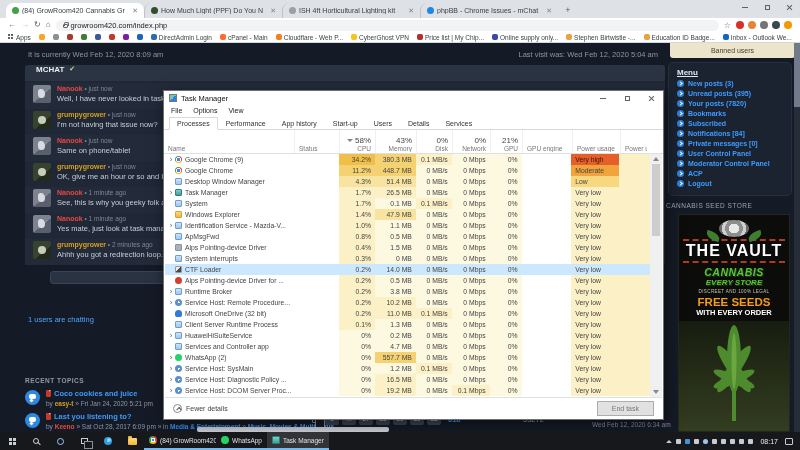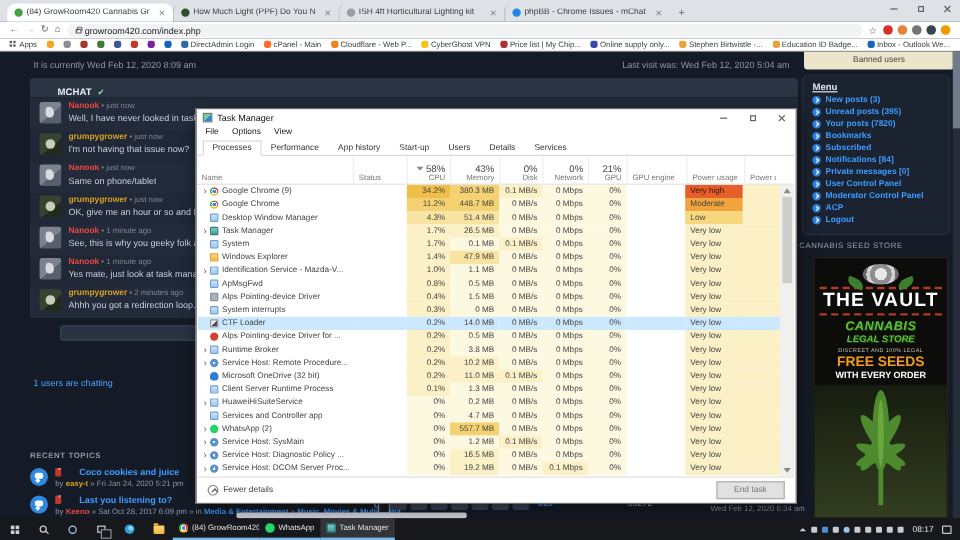--- a/index.html
+++ b/index.html
@@ -36,21 +36,21 @@
 .bm .dot{width:6px;height:6px;border-radius:2px;flex:none;}
 .bm .grid{width:6px;height:6px;display:grid;grid-template-columns:2px 2px;grid-template-rows:2px 2px;gap:1px;}
 .bm .grid i{background:#5f6368;}
 
 
 .page{position:absolute;top:43px;left:0;right:0;bottom:18px;background:#151b26;overflow:hidden;}
 .statusline{position:absolute;top:7px;left:28px;font-size:7.5px;color:#8c95a5;}
 .lastvisit{position:absolute;top:7px;right:142px;font-size:7.5px;color:#8c95a5;}
 .banned{position:absolute;top:0;right:5px;width:125px;height:15px;background:#ece4cb;color:#4a4132;font-size:7px;display:flex;align-items:center;justify-content:center;border-radius:0 0 3px 3px;}
 .mchat{position:absolute;left:25px;top:22px;width:640px;}
-.mchat-h{height:16px;background:#2b3442;color:#e8edf3;font-weight:bold;font-size:8px;display:flex;align-items:flex-end;gap:5px;padding:0 23px;border-radius:3px 3px 0 0;}
+.mchat-h{height:16px;background:#2b3442;color:#e8edf3;font-weight:bold;font-size:8px;display:flex;align-items:flex-start;gap:5px;padding:0 11px;border-radius:3px 3px 0 0;}
 .mchat-h .chk{color:#9fe09f;font-weight:normal;font-size:7px;}
 .mchat-b{background:#202837;padding-top:2px;}
 .msg{display:flex;gap:6px;padding:2px 8px;height:26px;}
 .msg:nth-child(odd){background:#232b3b;}
 .avatar{width:18px;height:18px;border-radius:2px;flex:none;position:relative;overflow:hidden;}
 .av-nanook{background:linear-gradient(140deg,#7c838e 55%,#59606b 55%);}
 .av-nanook:after{content:"";position:absolute;left:5px;top:4px;width:7px;height:9px;background:#d8dce2;border-radius:40% 60% 50% 50%;}
 .av-grumpy{background:linear-gradient(140deg,#37422f 60%,#222a1c 60%);}
 .av-grumpy:after{content:"";position:absolute;left:5px;top:5px;width:8px;height:8px;background:#c8cdb9;border-radius:50%;}
 .msg .mc{overflow:hidden;}
@@ -77,21 +77,21 @@
 .adtag{margin-top:2px;color:#c9c2b4;font-size:4.5px;letter-spacing:.4px;}
 .adfree{margin-top:2px;color:#f59b1e;font-weight:bold;font-size:11.5px;}
 .adorder{color:#fff;font-weight:bold;font-size:7.5px;}
 .adleafarea{margin-top:4px;flex:1;width:100%;background:linear-gradient(#171d10,#333d20);display:flex;justify-content:center;}
 .recent{position:absolute;left:25px;top:334px;width:640px;}
 .recent-title{font-size:6.5px;font-weight:bold;letter-spacing:.5px;color:#8f98a8;}
 .topic{display:flex;gap:6px;margin-top:5px;align-items:flex-start;}
 .bubble{width:15px;height:15px;border-radius:50%;background:#2f88e0;position:relative;flex:none;margin-top:1px;}
 .bubble:after{content:"";position:absolute;left:4px;top:4px;width:7px;height:5px;background:#fff;border-radius:2px;}
 .bubble:before{content:"";position:absolute;left:5px;top:9px;width:3px;height:3px;background:#fff;transform:rotate(45deg);}
-.t-title{font-size:7.5px;font-weight:bold;color:#3e9bff;display:flex;align-items:center;gap:15px;}
+.t-title{font-size:7.5px;font-weight:bold;color:#3e9bff;display:flex;align-items:center;gap:3px;}
 .doc{width:5px;height:7px;background:#c0392b;border-radius:1px;flex:none;position:relative;}
 .doc:after{content:"";position:absolute;right:0;top:0;border:1.5px solid;border-color:#e8a9a0 transparent transparent #e8a9a0;}
 .t-by{font-size:6.5px;color:#8c95a5;margin-top:2px;max-width:470px;}
 .t-user{font-weight:bold;}
 .t-link{font-weight:bold;color:#3e9bff;}
 .pagination{position:absolute;left:312px;top:370px;display:flex;gap:3px;align-items:center;}
 .copy-ic{width:8px;height:8px;border:1px solid #8c95a5;border-radius:1px;position:relative;margin-right:2px;}
 .copy-ic:after{content:"";position:absolute;left:2px;top:2px;width:8px;height:8px;border:1px solid #8c95a5;background:#151b26;}
 .pbtn{min-width:14px;height:12px;background:#3d4656;color:#cfd6e2;font-size:6.5px;border-radius:2px;text-align:center;line-height:12px;padding:0 2px;}
 .replies{position:absolute;left:448px;top:372px;color:#3e9bff;font-size:7.5px;font-weight:bold;}
@@ -442,21 +442,21 @@
   </div>
 
   <div class="store-heading">CANNABIS SEED STORE</div>
   <div class="ad">
     <div class="vaultlogo">
       <span class="vleaf l"></span>
       <span class="vleaf r"></span>
     </div>
     <div class="advault">THE VAULT</div>
     <div class="adcanna">CANNABIS</div>
-    <div class="adseeds">LEGAL STORE</div>
+    <div class="adseeds">EVERY STORE</div>
     <div class="adtag">DISCREET AND 100% LEGAL</div>
     <div class="adfree">FREE SEEDS</div>
     <div class="adorder">WITH EVERY ORDER</div>
     <div class="adleafarea">
       <svg width="92" height="110" viewBox="0 0 92 110">
         <g fill="#4e8a2e">
           <ellipse cx="46" cy="38" rx="7" ry="34"></ellipse>
           <ellipse cx="46" cy="48" rx="6" ry="28" transform="rotate(35 46 48)"></ellipse>
           <ellipse cx="46" cy="48" rx="6" ry="28" transform="rotate(-35 46 48)"></ellipse>
           <ellipse cx="46" cy="58" rx="5" ry="22" transform="rotate(68 46 58)"></ellipse>

